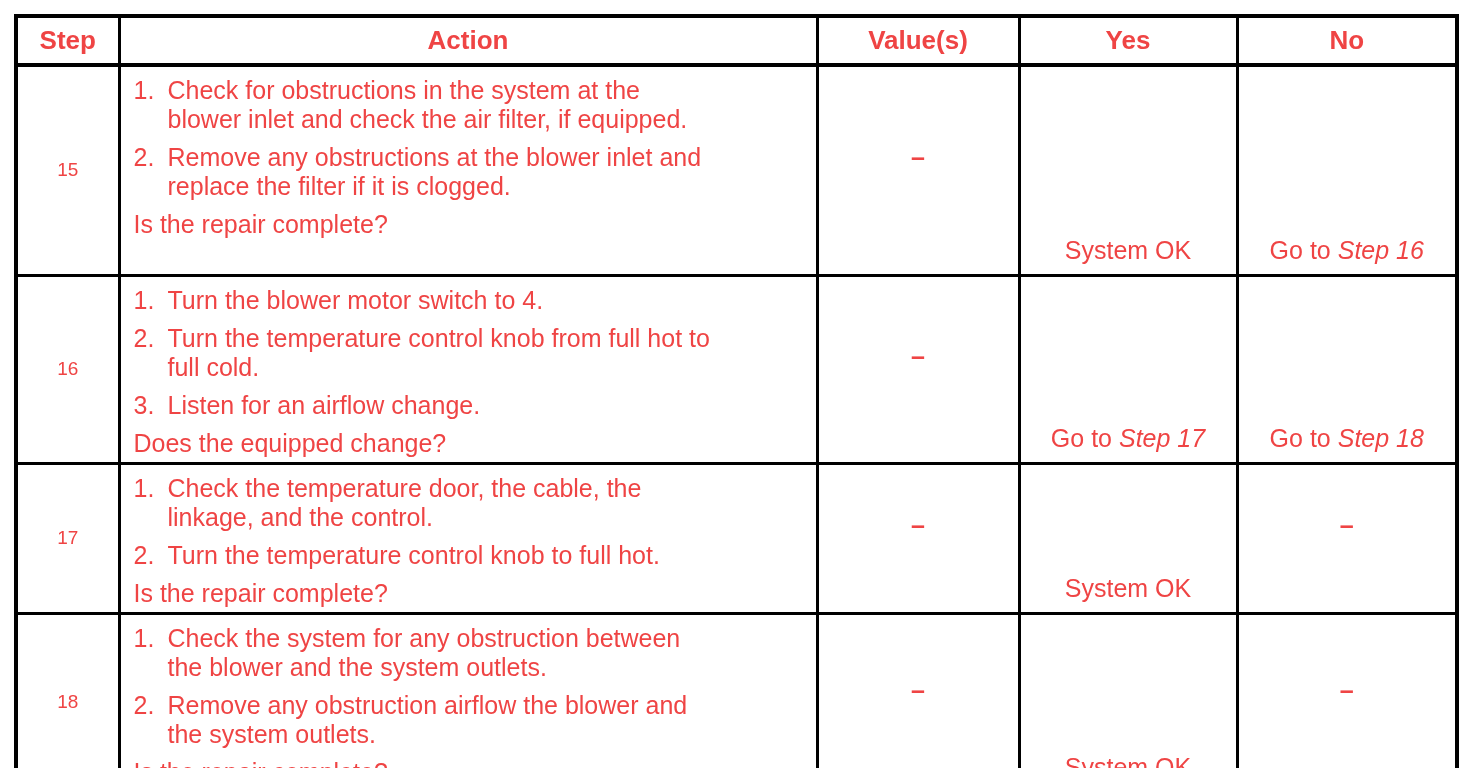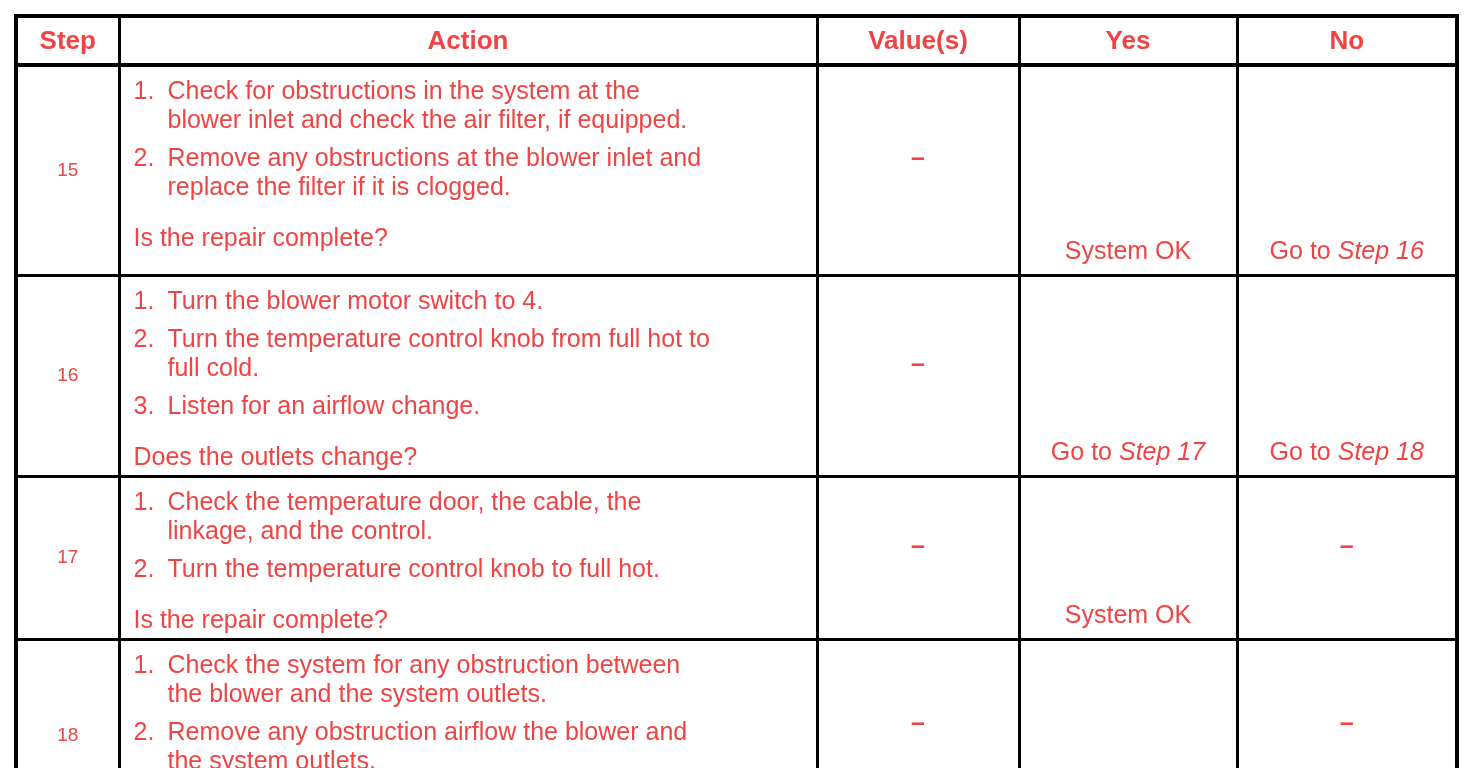--- a/index.html
+++ b/index.html
@@ -60,21 +60,21 @@
     margin-top: 5px;
   }
   .action-item .num {
     flex: none;
     width: 34px;
   }
   .action-item .txt {
     white-space: pre-line;
   }
   .question {
-    margin-top: 22px;
+    margin-top: 9px;
   }
   td.value-cell {
     text-align: center;
     vertical-align: middle;
     padding-bottom: 26px;
     font-weight: bold;
   }
   td.yn-bottom {
     text-align: center;
     vertical-align: bottom;
@@ -146,21 +146,21 @@
           </div>
           <div class="action-item">
             <span class="num">2.</span>
             <span class="txt">Turn the temperature control knob from full hot to
 full cold.</span>
           </div>
           <div class="action-item">
             <span class="num">3.</span>
             <span class="txt">Listen for an airflow change.</span>
           </div>
-          <div class="question">Does the outlets change?</div>
+          <div class="question">Does the equipped change?</div>
         </td>
         <td class="value-cell">–</td>
         <td class="yn-bottom"><span>Go to </span><span class="it">Step 17</span></td>
         <td class="yn-bottom"><span>Go to </span><span class="it">Step 18</span></td>
       </tr>
 
       <tr class="r17">
         <td class="step-cell">17</td>
         <td class="action-cell">
           <div class="action-item">

